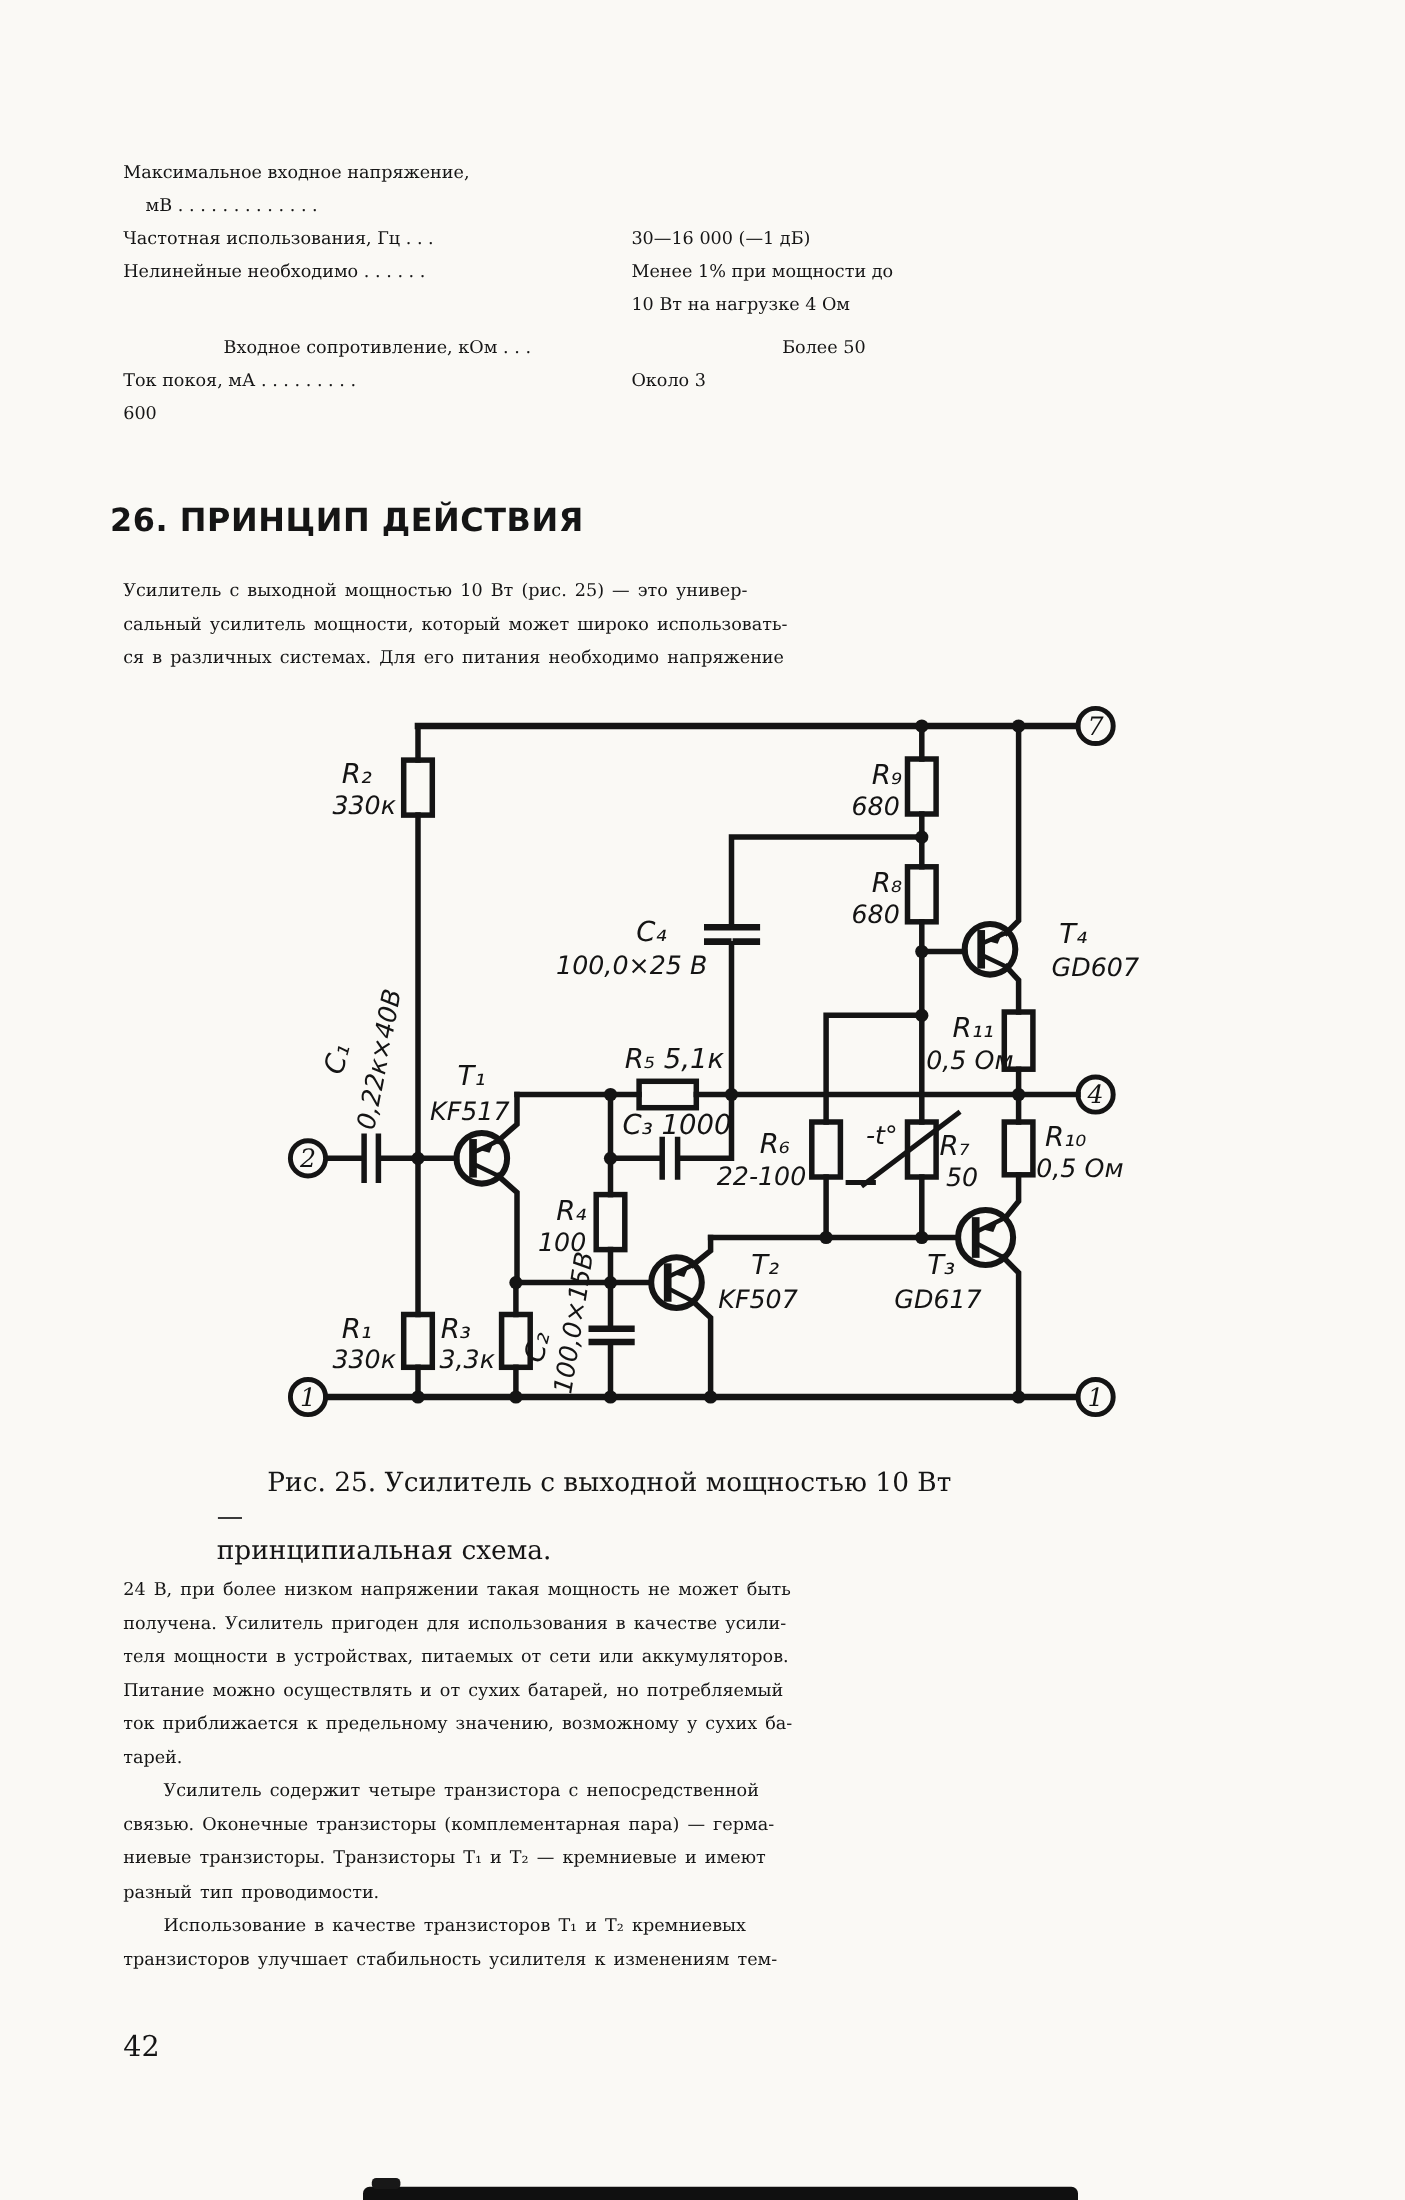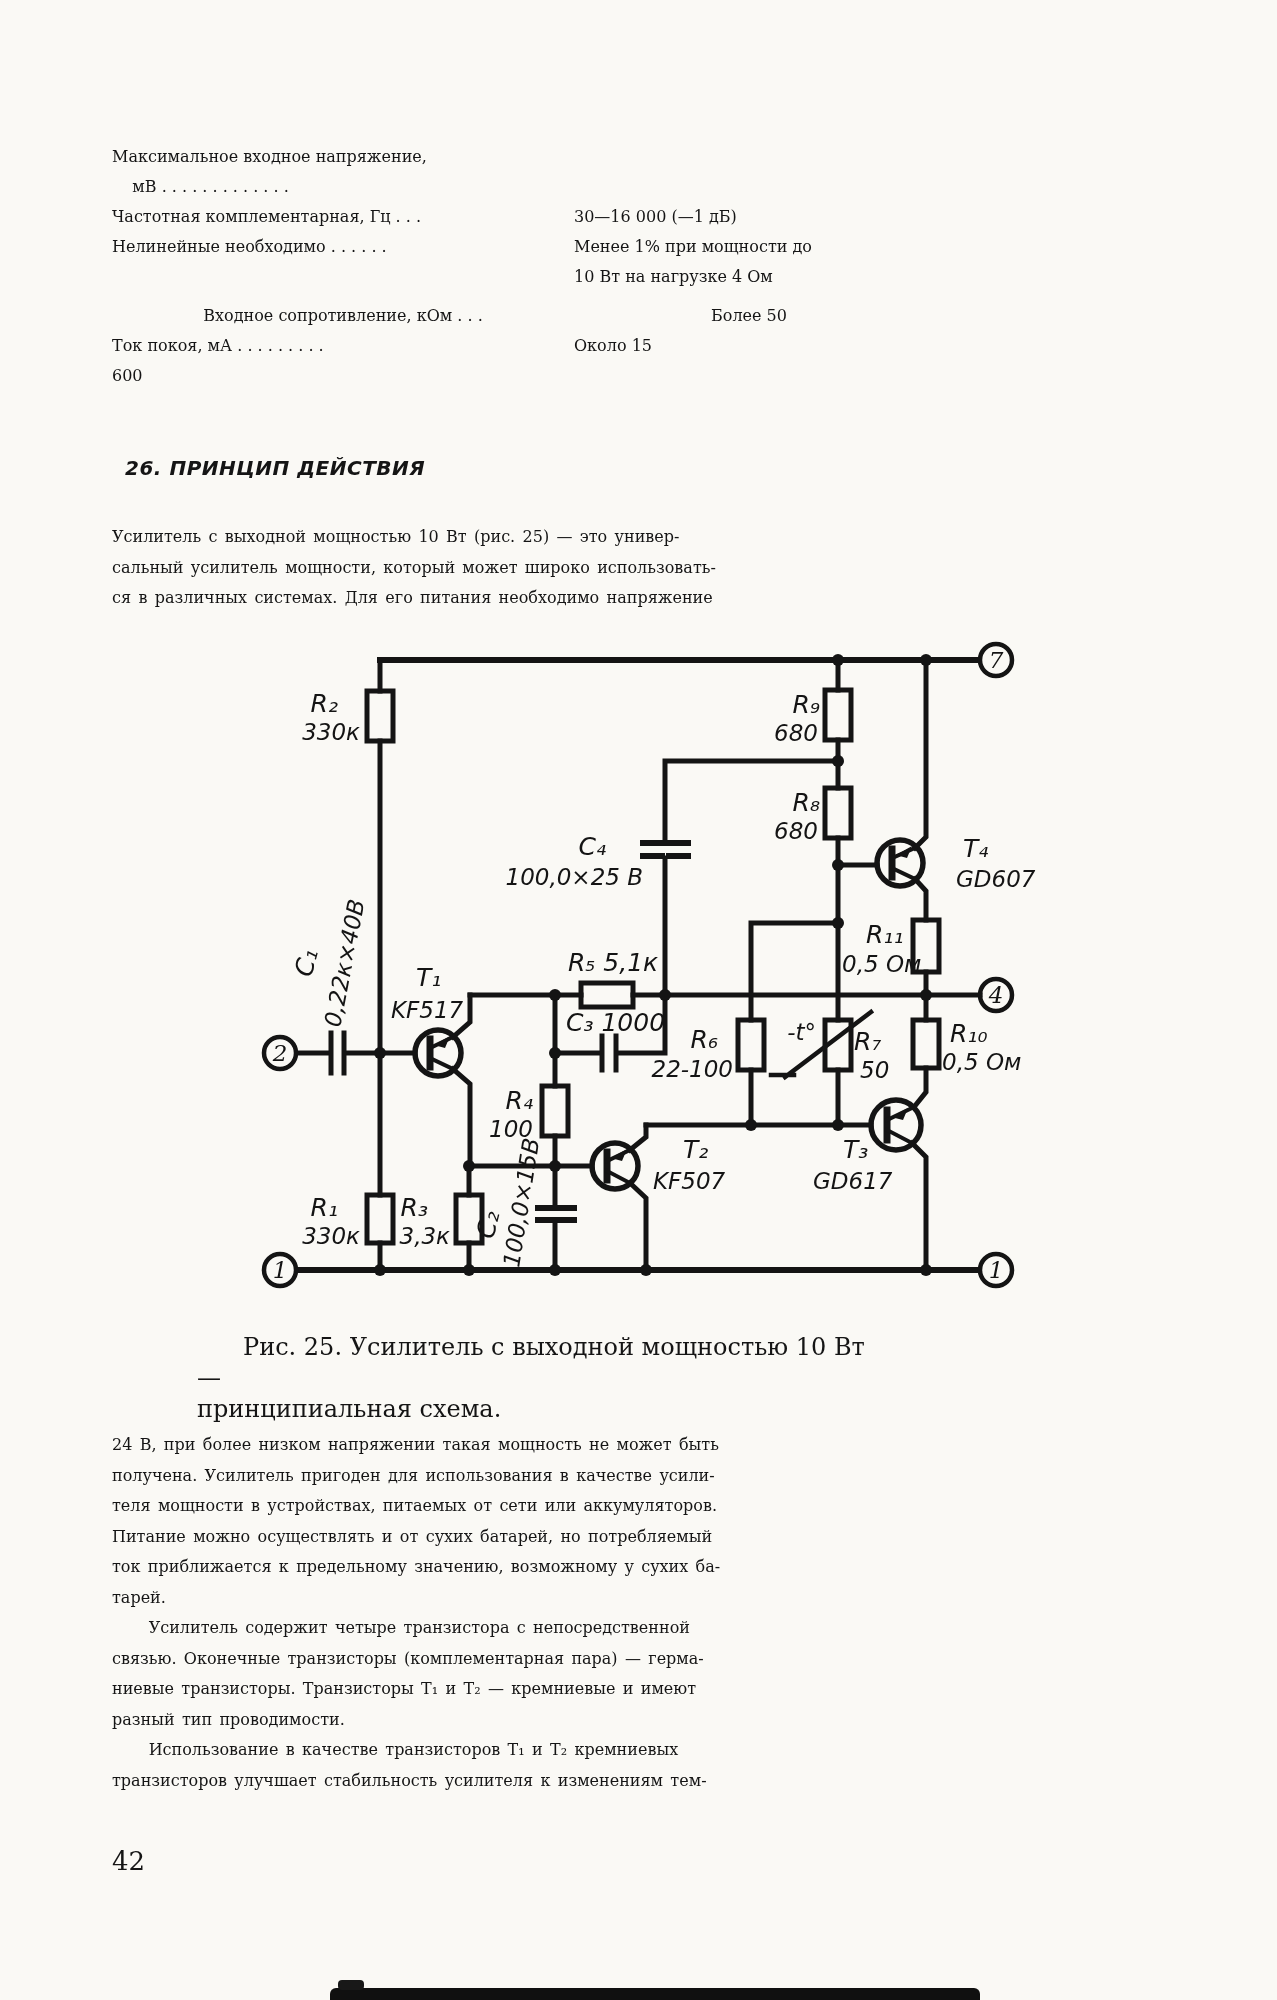--- a/index.html
+++ b/index.html
@@ -12,22 +12,22 @@
   .abs{position:absolute;}
   .preline{white-space:pre-line;}
   
   #specs{left:112px;top:142px;width:812px;font-size:16px;line-height:30px;}
   .spec-row{display:grid;grid-template-columns:462px 1fr;}
   .spec-row.gap-top{margin-top:9px;text-align:center;}
   .spec-label{white-space:pre-line;}
   .spec-value{white-space:pre-line;}
   .spec-row.first .spec-value{padding-top:30px;}
   
-  #heading{left:125px;top:456px;font-family:"DejaVu Sans",sans-serif;
-    font-weight:bold;font-size:20px;letter-spacing:.5px;font-style:italic;}
+  #heading{left:100px;top:456px;font-family:"DejaVu Sans",sans-serif;
+    font-weight:bold;font-size:29px;letter-spacing:.5px;}
   .para{font-size:16px;line-height:30.5px;word-spacing:.14em;}
   #intro{left:112px;top:522px;width:816px;}
   #body-text{left:112px;top:1430px;width:818px;}
   
   #schematic{left:188px;top:628px;width:864px;height:684px;}
   #caption{left:197px;top:1332px;width:680px;font-size:24px;line-height:31px;
     text-indent:46px;white-space:pre-line;}
   #page-number{left:112px;top:1846px;font-size:26px;}
   #scan-smudge{left:330px;top:1988px;width:650px;height:12px;background:#101010;
     border-radius:6px 6px 0 0;}
@@ -40,35 +40,35 @@
 </style>
 </head>
 <body>
 
 <div id="specs" class="abs">
   <div class="spec-row first">
     <div class="spec-label">Максимальное входное напряжение,
 &nbsp;&nbsp;&nbsp;&nbsp;мВ . . . . . . . . . . . . .</div>
   </div>
   <div class="spec-row">
-    <div class="spec-label">Частотная комплементарная, Гц . . .</div>
+    <div class="spec-label">Частотная использования, Гц . . .</div>
     <div class="spec-value">30—16 000 (—1 дБ)</div>
   </div>
   <div class="spec-row">
     <div class="spec-label">Нелинейные необходимо . . . . . .</div>
     <div class="spec-value">Менее 1% при мощности до
 10 Вт на нагрузке 4 Ом</div>
   </div>
   <div class="spec-row gap-top">
     <div class="spec-label">Входное сопротивление, кОм . . .</div>
     <div class="spec-value">Более 50</div>
   </div>
   <div class="spec-row">
     <div class="spec-label">Ток покоя, мА . . . . . . . . .</div>
-    <div class="spec-value">Около 15</div>
+    <div class="spec-value">Около 3</div>
   </div>
   <div class="spec-row">
     <div class="spec-value">600</div>
   </div>
 </div>
 
 <div id="heading" class="abs">26. ПРИНЦИП ДЕЙСТВИЯ</div>
 
 <div id="intro" class="abs para preline">Усилитель с выходной мощностью 10 Вт (рис. 25) — это универ-
 сальный усилитель мощности, который может широко использовать-

